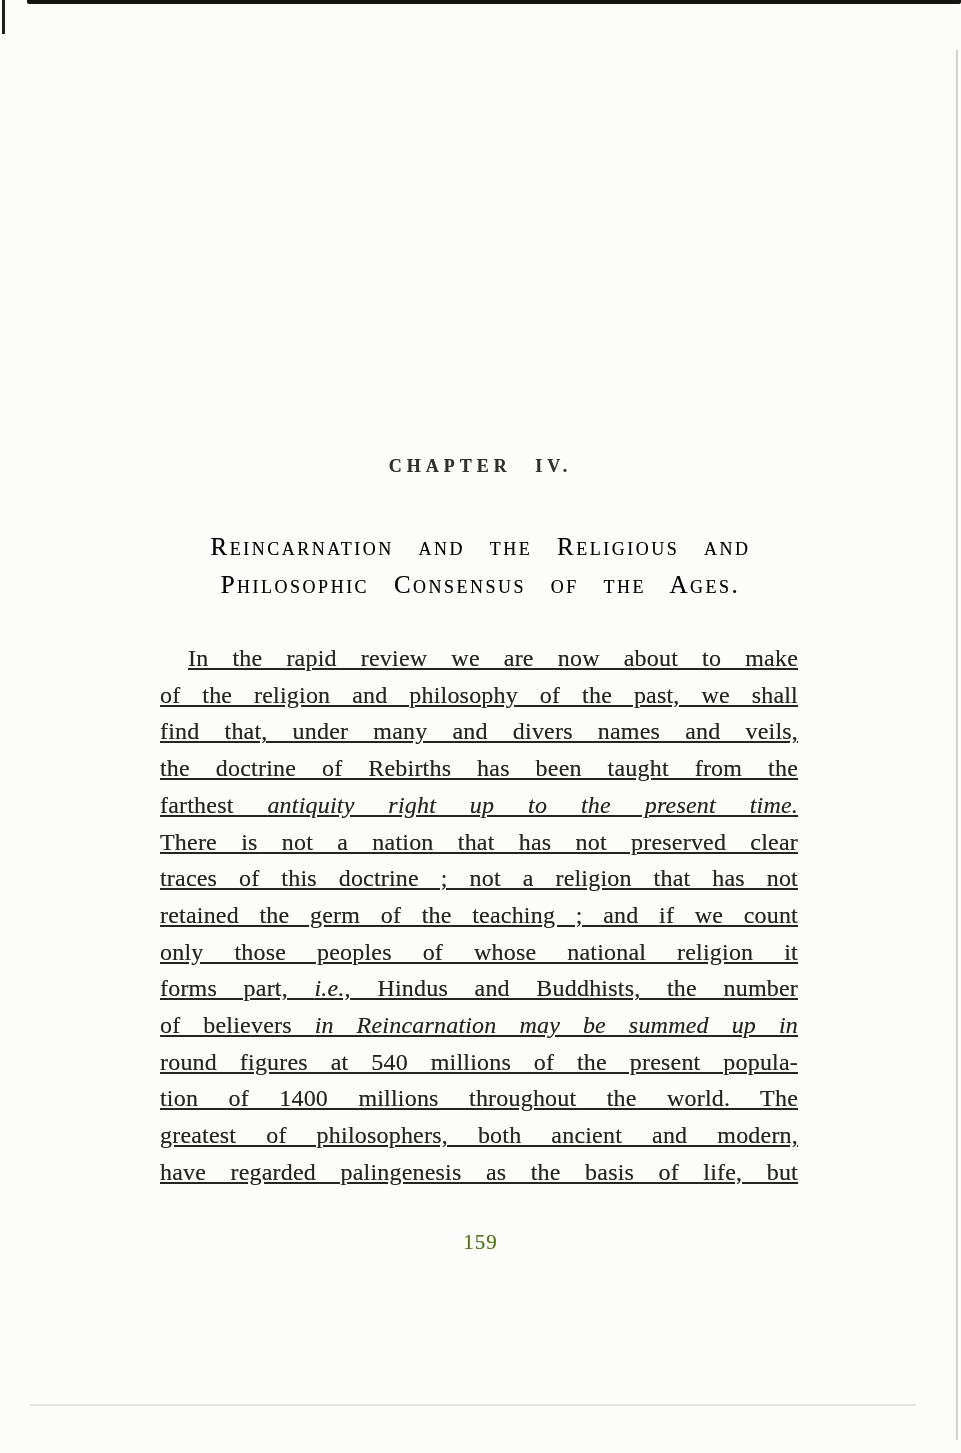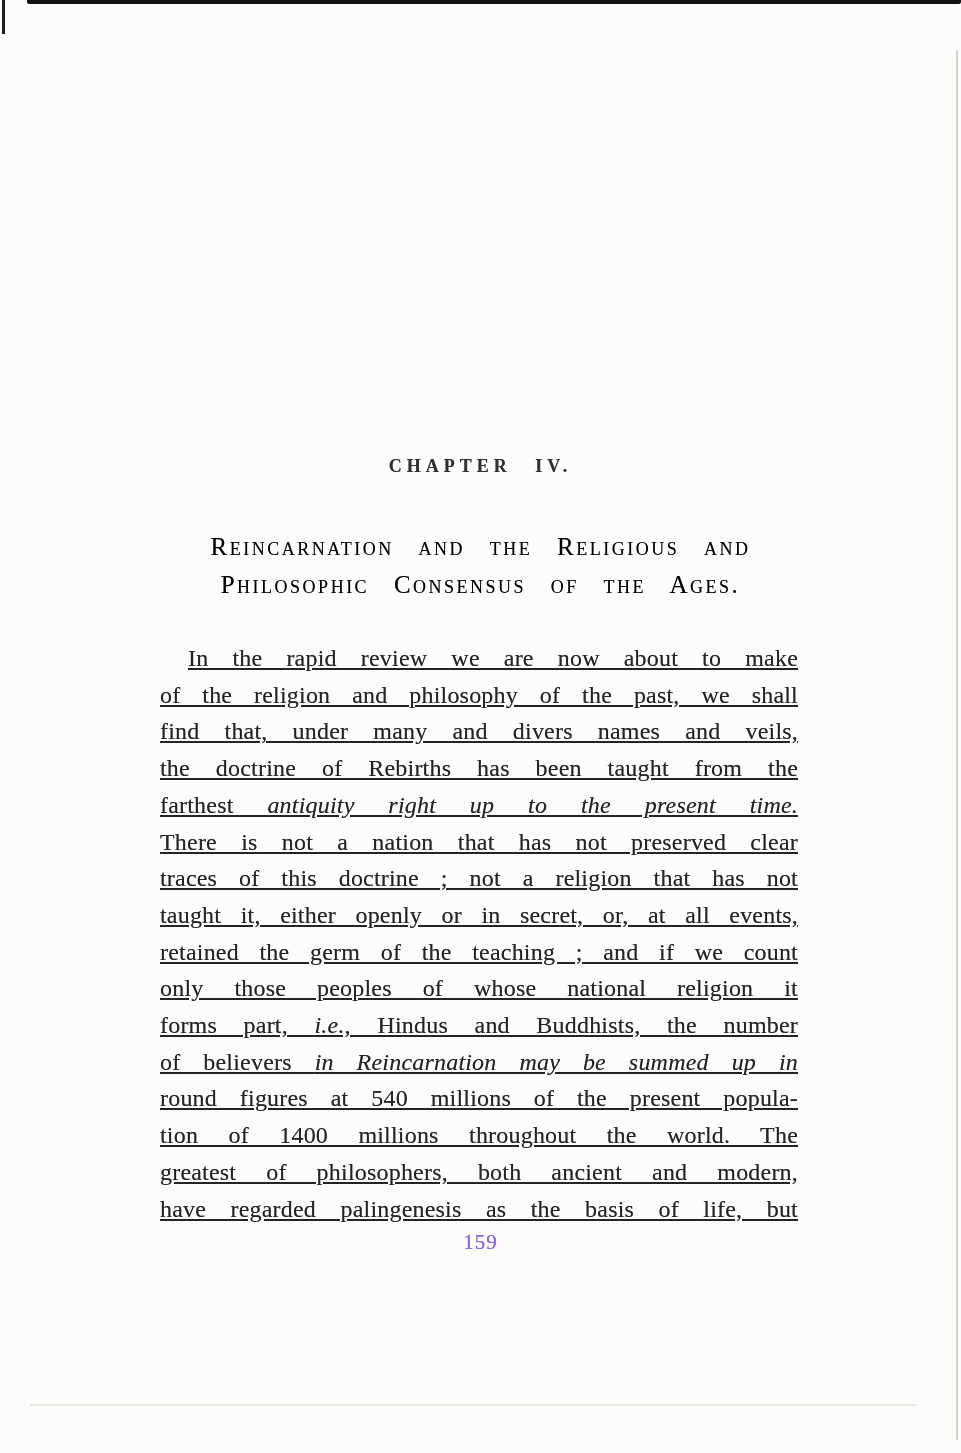--- a/index.html
+++ b/index.html
@@ -78,21 +78,21 @@
   .body-text .line.indent {
     text-indent: 28px;
   }
   .italic { font-style: italic; }
   .page-number {
     position: absolute;
     top: 1230px; left: 0; width: 100%;
     text-align: center;
     font-size: 21px;
     letter-spacing: 1px;
-    color: #8b5cf6;
+    color: #4d7c0f;
     text-shadow: 0 0 0.5px rgba(40,40,40,0.5);
   }
 </style>
 </head>
 <body>
 
 <div class="page">
 
   <div class="artifact top-line"></div>
   <div class="artifact left-tick"></div>
@@ -107,21 +107,20 @@
   </div>
 
   <div class="body-text" id="body-lines">
       <div class="line indent"><span>In the rapid review we are now about to make</span></div>
       <div class="line"><span>of the religion and philosophy of the past, we shall</span></div>
       <div class="line"><span>find that, under many and divers names and veils,</span></div>
       <div class="line"><span>the doctrine of Rebirths has been taught from the</span></div>
       <div class="line"><span>farthest </span><span class="italic">antiquity right up to the present time.</span></div>
       <div class="line"><span>There is not a nation that has not preserved clear</span></div>
       <div class="line"><span>traces of this doctrine ; not a religion that has not</span></div>
-      <div class="line"><span>taught it, either openly or in secret, or, at all events,</span></div>
       <div class="line"><span>retained the germ of the teaching ; and if we count</span></div>
       <div class="line"><span>only those peoples of whose national religion it</span></div>
       <div class="line"><span>forms part, </span><span class="italic">i.e.,</span><span> Hindus and Buddhists, the number</span></div>
       <div class="line"><span>of believers </span><span class="italic">in Reincarnation may be summed up in</span></div>
       <div class="line"><span>round figures at 540 millions of the present popula-</span></div>
       <div class="line"><span>tion of 1400 millions throughout the world. The</span></div>
       <div class="line"><span>greatest of philosophers, both ancient and modern,</span></div>
       <div class="line"><span>have regarded palingenesis as the basis of life, but</span></div>
     </div>
 

